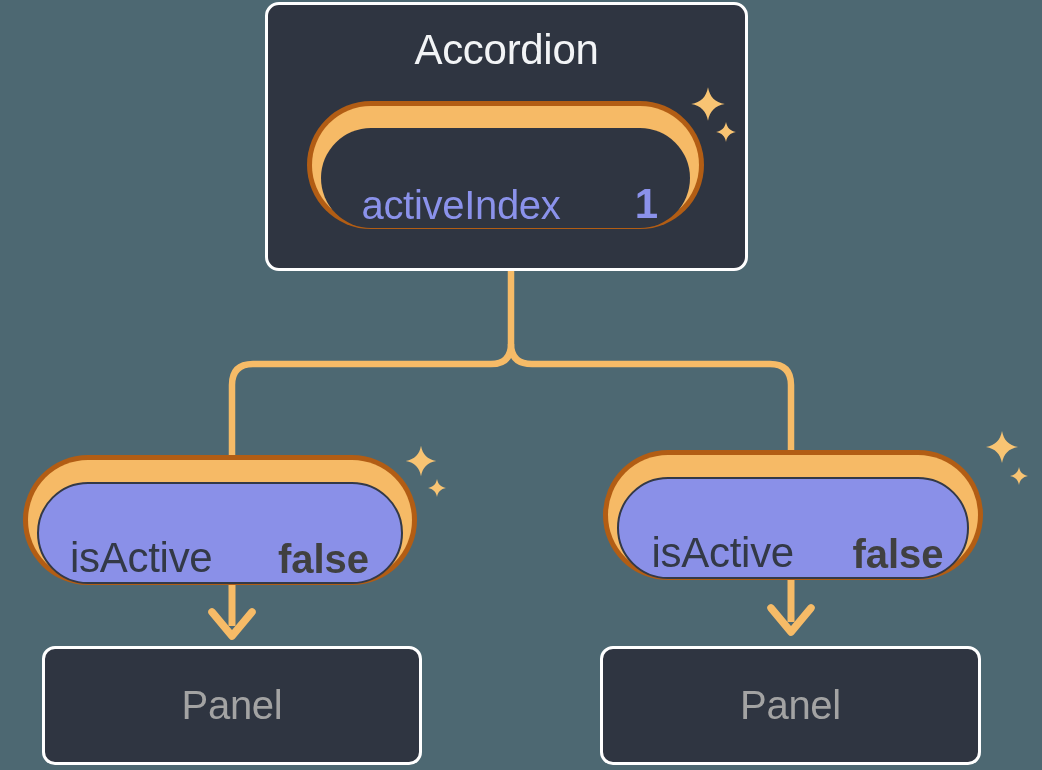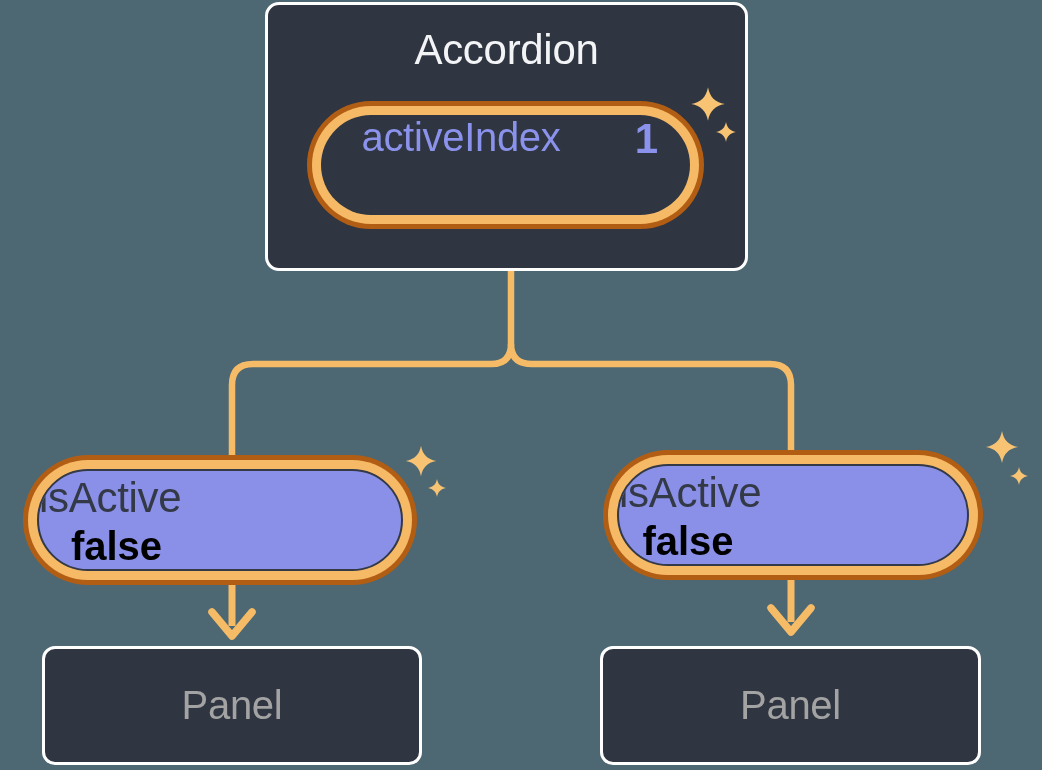--- a/index.html
+++ b/index.html
@@ -45,41 +45,41 @@
     border-radius:999px;
     background:#f6ba66;
     padding:9px;
     width:100%;height:100%;
     box-sizing:border-box;
   }
   .pill-core{
     border-radius:999px;
     width:100%;height:100%;
     box-sizing:border-box;
-    display:flex;align-items:flex-start;
+    display:flex;align-items:flex-end;
     overflow:hidden;
+    margin-top:13px;
   }
   .state-pill{position:absolute;left:39px;top:96px;width:397px;height:128px;}
   .dark-core{background:#2f3541;}
   .cell{display:flex;align-items:center;justify-content:center;}
   .state-label-cell{flex:1;color:#8b92eb;font-size:40px;letter-spacing:-0.3px;}
   .state-value-cell{width:87px;color:#8b92eb;font-size:42px;font-weight:700;}
   .orange-divider{width:2px;background:#efa95c;}
 
   .prop-pill{position:absolute;z-index:2;}
   .prop-pill.left{left:23px;top:455px;width:394px;height:130px;}
   .prop-pill.right{left:603px;top:450px;width:380px;height:130px;}
   .purple-core{
     background:#8a90e8;
     border:2.5px solid #333947;
-    flex-direction:column;
   }
   .prop-label-cell{flex:1;color:#333947;font-size:42px;letter-spacing:-0.3px;}
   .dark-divider{width:2.5px;background:#333947;}
-  .prop-value-cell{color:#000000;font-size:40px;font-weight:700;}
+  .prop-value-cell{color:#404040;font-size:40px;font-weight:700;}
   .prop-pill.left .prop-value-cell{width:155px;}
   .prop-pill.right .prop-value-cell{width:138px;}
 
   .panel-box{
     position:absolute;z-index:1;
     background:#2f3541;
     border:3px solid #ffffff;
     border-radius:13px;
     box-sizing:border-box;
     display:flex;align-items:center;justify-content:center;

